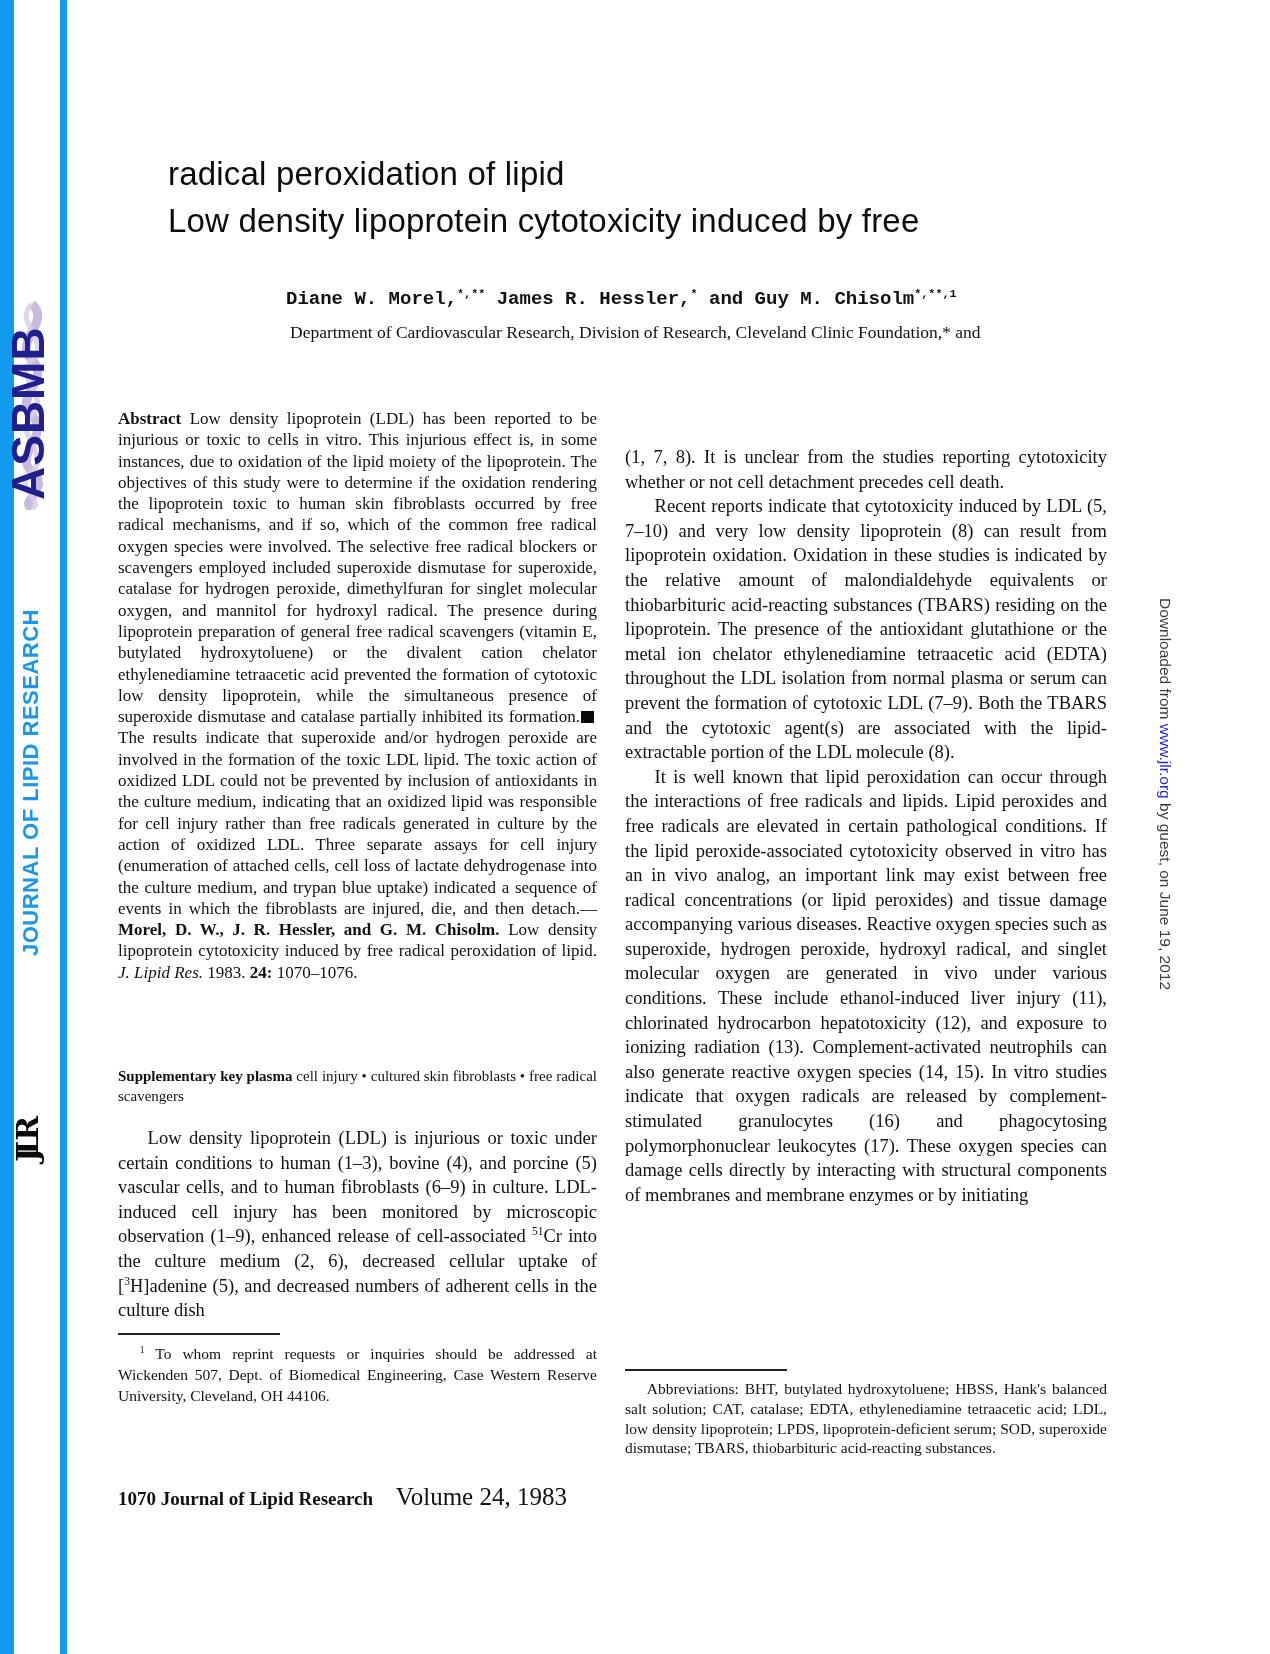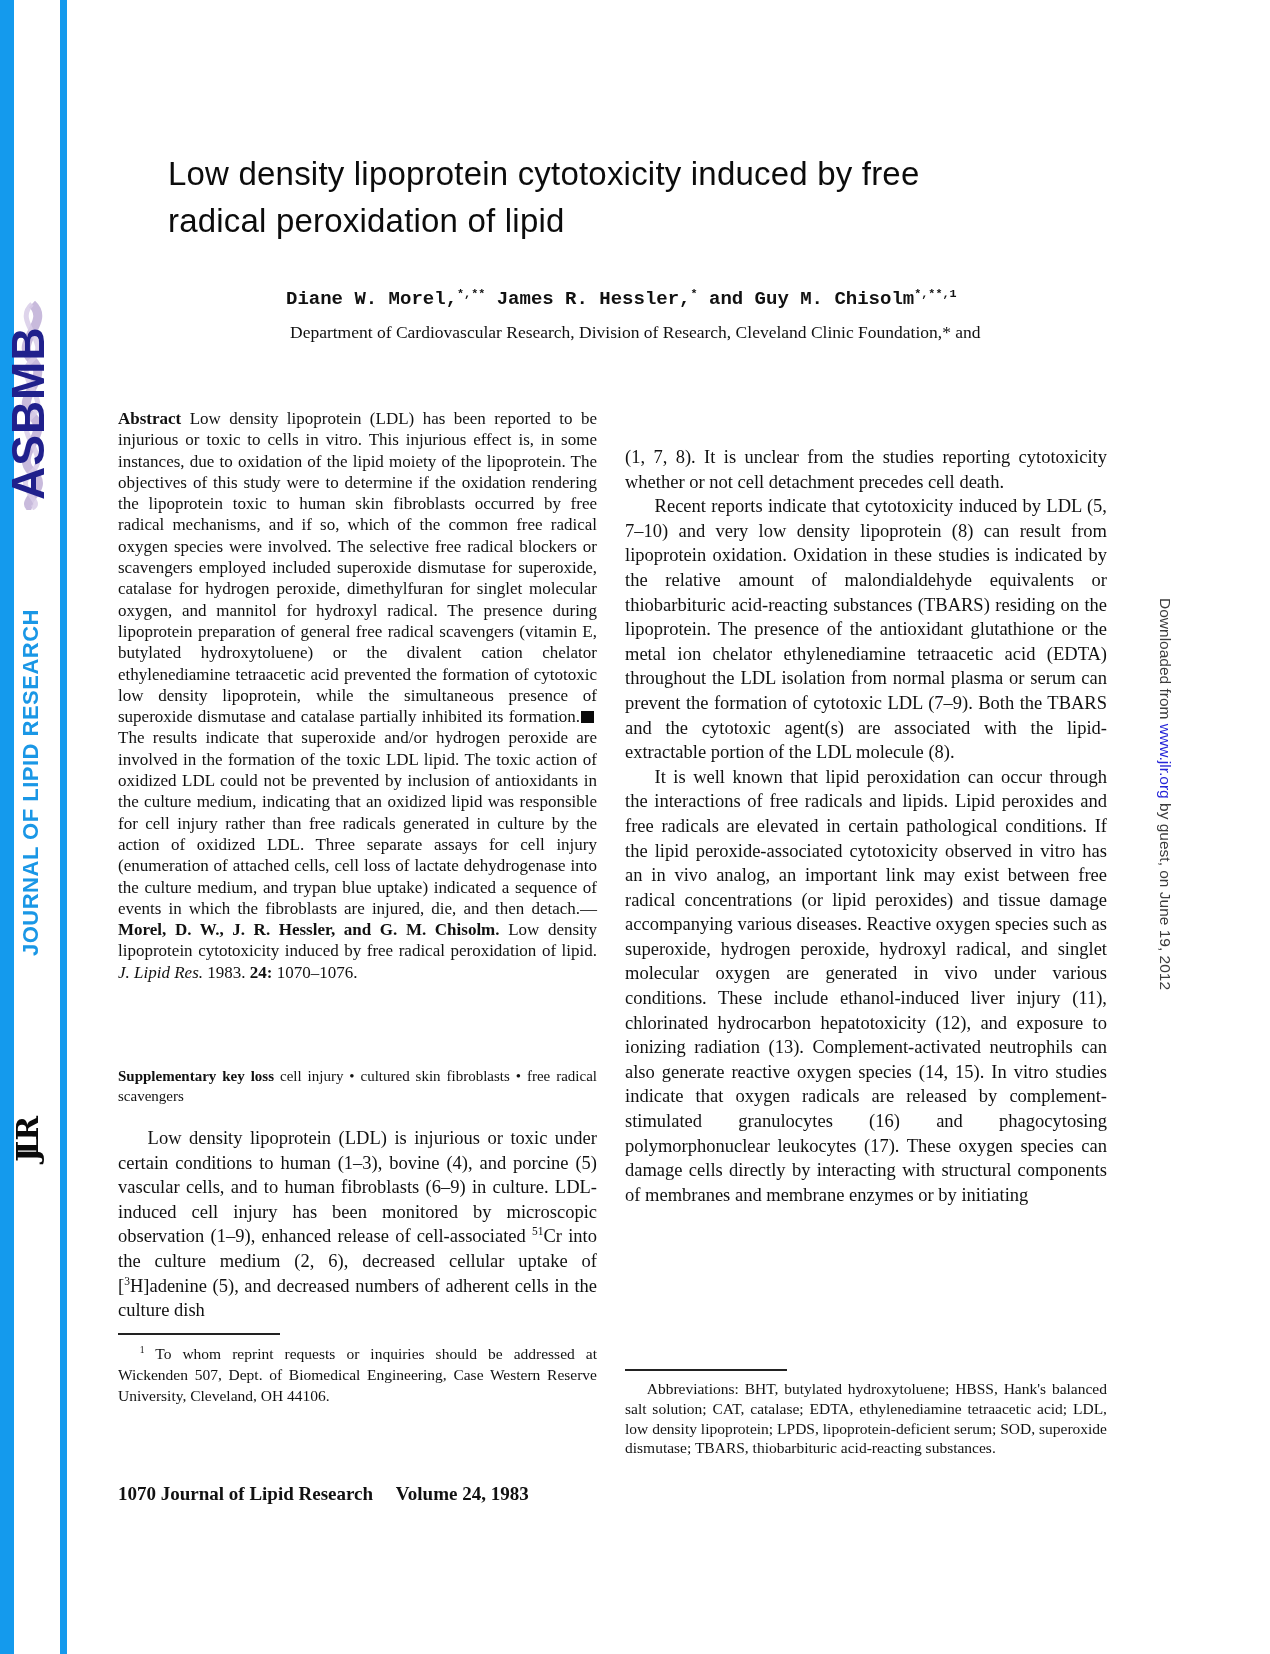--- a/index.html
+++ b/index.html
@@ -49,21 +49,21 @@
   .rule{position:absolute;height:2px;background:#222;}
   .rule-left{left:118px;top:1333px;width:162px;}
   .rule-right{left:625px;top:1369px;width:162px;}
   .footnote{left:118px;top:1343px;width:479px;font-size:15.5px;line-height:21px;text-indent:1.4em;}
   .abbr{left:625px;top:1379px;width:482px;font-size:15.5px;line-height:19.8px;text-indent:1.4em;}
 
   
   .footer{position:absolute;left:118px;top:1483px;font-size:19px;white-space:nowrap;}
   .pnum{font-weight:bold;}
   .jname{font-weight:bold;margin-right:18px;}
-  .vol{font-weight:bold;font-size:19px;}
+  .vol{font-weight:normal;font-size:25px;}
 
   
   .seg-b{font-weight:bold;}
   .seg-i{font-style:italic;}
   .seg-sup{vertical-align:super;font-size:62%;line-height:0;}
   .seg-box{display:inline-block;width:13px;height:12px;background:#0a0a0a;
            margin:0 3px -1px 1px;}
 </style>
 </head>
 <body>
@@ -78,33 +78,33 @@
     <path d="M28 6 C 8 24, 48 44, 28 62 C 8 80, 48 100, 28 118 C 8 136, 48 156, 28 174 C 8 190, 42 204, 28 210" fill="none" stroke="#d8cde8" stroke-width="5" opacity="0.85"></path>
     <text transform="translate(40 202) rotate(-90)" font-family="Liberation Sans, sans-serif" font-weight="bold" font-size="46" letter-spacing="1" fill="#20208c">ASBMB</text>
   </svg>
 
   <div class="jvert">JOURNAL OF LIPID RESEARCH</div>
   <div class="jlrmono">JLR</div>
 
   <div class="watermark"><span>Downloaded from </span><a href="#" class="wlink">www.jlr.org</a><span> by guest, on June 19, 2012</span></div>
 
   <h1 class="title">
+    <div>radical peroxidation of lipid</div>
     <div>Low density lipoprotein cytotoxicity induced by free</div>
-    <div>radical peroxidation of lipid</div>
   </h1>
 
   <div class="authors"><span>Diane W. Morel,</span><span class="seg-sup">*,**</span><span> James R. Hessler,</span><span class="seg-sup">*</span><span> and Guy M. Chisolm</span><span class="seg-sup">*,**,1</span></div>
 
   <div class="affil">
     <div>Department of Cardiovascular Research, Division of Research, Cleveland Clinic Foundation,* and</div>
   </div>
 
   <div class="col abstract"><span class="seg-b">Abstract</span><span>  Low density lipoprotein (LDL) has been reported to be injurious or toxic to cells in vitro. This injurious effect is, in some instances, due to oxidation of the lipid moiety of the lipoprotein. The objectives of this study were to determine if the oxidation rendering the lipoprotein toxic to human skin fibroblasts occurred by free radical mechanisms, and if so, which of the common free radical oxygen species were involved. The selective free radical blockers or scavengers employed included superoxide dismutase for superoxide, catalase for hydrogen peroxide, dimethylfuran for singlet molecular oxygen, and mannitol for hydroxyl radical. The presence during lipoprotein preparation of general free radical scavengers (vitamin E, butylated hydroxytoluene) or the divalent cation chelator ethylenediamine tetraacetic acid prevented the formation of cytotoxic low density lipoprotein, while the simultaneous presence of superoxide dismutase and catalase partially inhibited its formation.</span><span class="seg-box"></span><span> The results indicate that superoxide and/or hydrogen peroxide are involved in the formation of the toxic LDL lipid. The toxic action of oxidized LDL could not be prevented by inclusion of antioxidants in the culture medium, indicating that an oxidized lipid was responsible for cell injury rather than free radicals generated in culture by the action of oxidized LDL. Three separate assays for cell injury (enumeration of attached cells, cell loss of lactate dehydrogenase into the culture medium, and trypan blue uptake) indicated a sequence of events in which the fibroblasts are injured, die, and then detach.—</span><span class="seg-b">Morel, D. W., J. R. Hessler, and G. M. Chisolm.</span><span> Low density lipoprotein cytotoxicity induced by free radical peroxidation of lipid. </span><span class="seg-i">J. Lipid Res.</span><span> 1983. </span><span class="seg-b">24:</span><span> 1070–1076.</span></div>
 
-  <div class="col keywords"><span class="seg-b">Supplementary key loss</span><span>   cell injury • cultured skin fibroblasts • free radical scavengers</span></div>
+  <div class="col keywords"><span class="seg-b">Supplementary key plasma</span><span>   cell injury • cultured skin fibroblasts • free radical scavengers</span></div>
 
   <div class="col intro bodytext"><span>Low density lipoprotein (LDL) is injurious or toxic under certain conditions to human (1–3), bovine (4), and porcine (5) vascular cells, and to human fibroblasts (6–9) in culture. LDL-induced cell injury has been monitored by microscopic observation (1–9), enhanced release of cell-associated </span><span class="seg-sup">51</span><span>Cr into the culture medium (2, 6), decreased cellular uptake of [</span><span class="seg-sup">3</span><span>H]adenine (5), and decreased numbers of adherent cells in the culture dish</span></div>
 
   <div class="rule rule-left"></div>
 
   <div class="col footnote"><span class="seg-sup">1</span><span> To whom reprint requests or inquiries should be addressed at Wickenden 507, Dept. of Biomedical Engineering, Case Western Reserve University, Cleveland, OH 44106.</span></div>
 
   <div class="col rcol bodytext">
     <p class="noindent">(1, 7, 8). It is unclear from the studies reporting cytotoxicity whether or not cell detachment precedes cell death.</p>
     <p>Recent reports indicate that cytotoxicity induced by LDL (5, 7–10) and very low density lipoprotein (8) can result from lipoprotein oxidation. Oxidation in these studies is indicated by the relative amount of malondialdehyde equivalents or thiobarbituric acid-reacting substances (TBARS) residing on the lipoprotein. The presence of the antioxidant glutathione or the metal ion chelator ethylenediamine tetraacetic acid (EDTA) throughout the LDL isolation from normal plasma or serum can prevent the formation of cytotoxic LDL (7–9). Both the TBARS and the cytotoxic agent(s) are associated with the lipid-extractable portion of the LDL molecule (8).</p>

